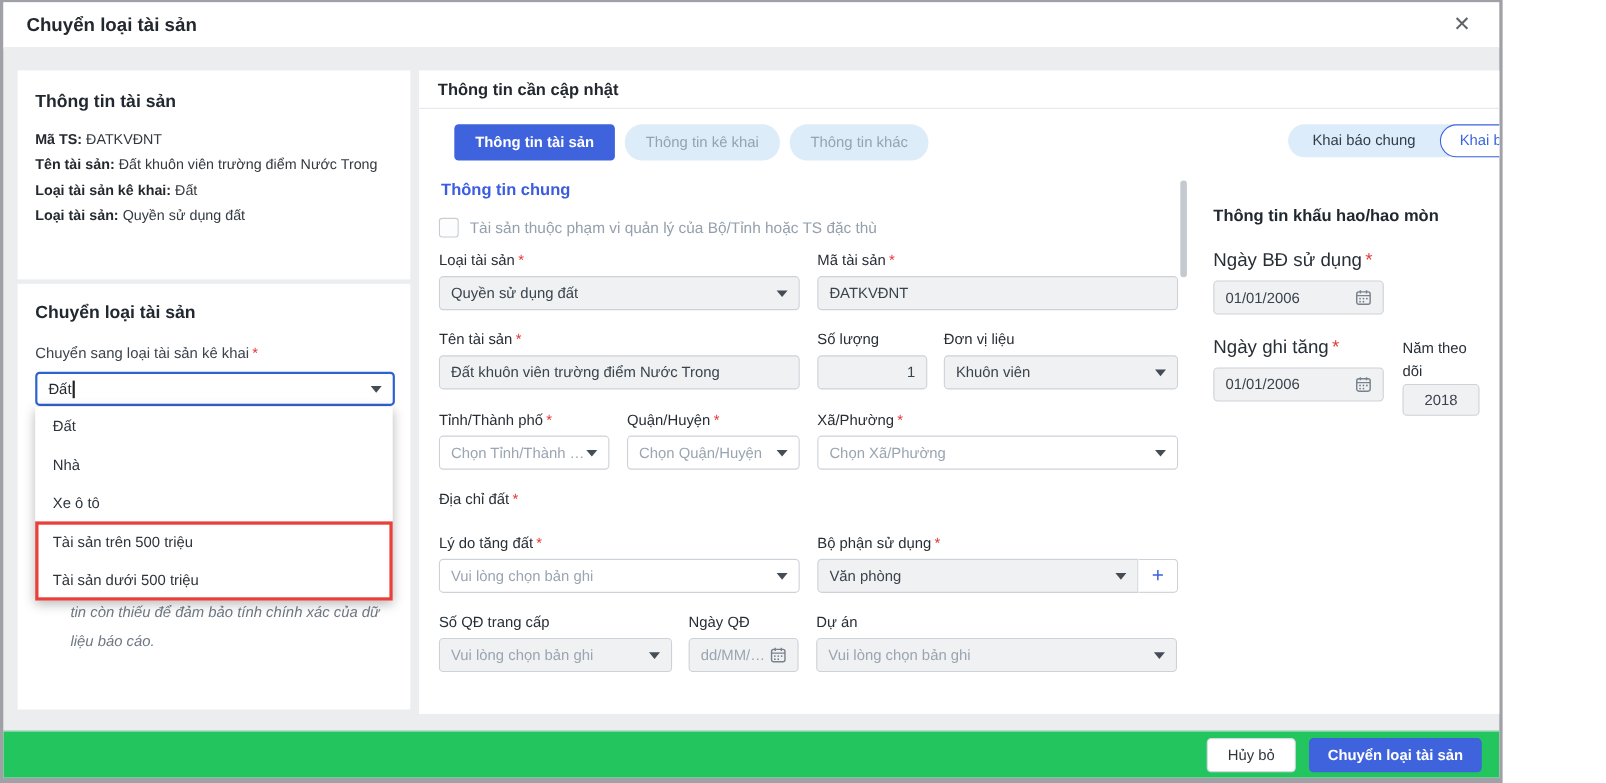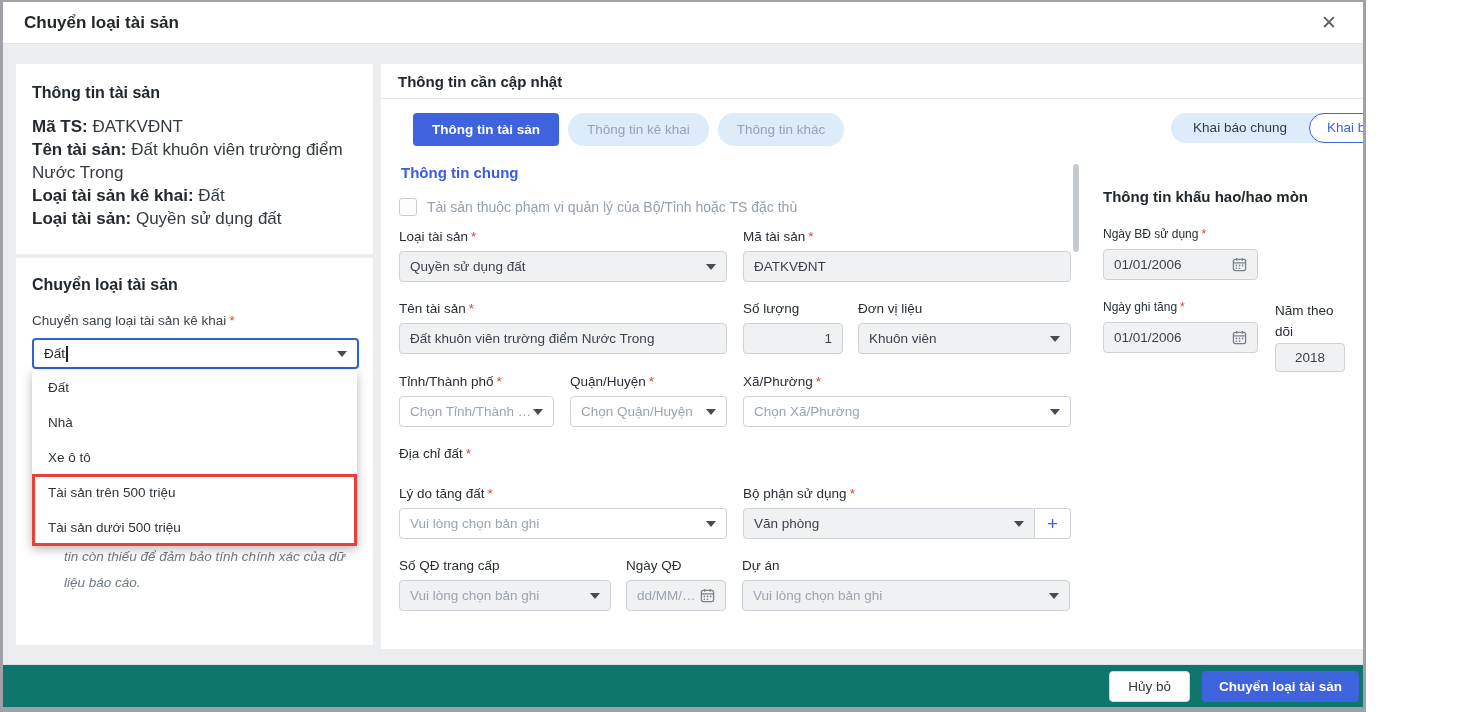--- a/index.html
+++ b/index.html
@@ -6,30 +6,30 @@
   html,body { width:1460px; height:712px; font-family:"Liberation Sans","DejaVu Sans",sans-serif; }
   .frame { position:relative; width:1366px; height:712px; background:#9fa1a6; overflow:hidden; }
   .modal { position:absolute; left:3px; top:2px; right:3px; bottom:5px; background:#ecedef; overflow:hidden; }
 
   
   .titlebar { position:absolute; top:0; left:0; right:0; height:42px; background:#fff; border-bottom:1px solid #e3e5e8; }
   .titlebar .title { position:absolute; left:21px; top:0; line-height:42px; font-size:17px; font-weight:bold; color:#23272e; }
   .close-btn { position:absolute; right:22px; top:9px; width:24px; height:24px; font-size:19px; color:#5f6368; text-align:center; line-height:24px; cursor:pointer; }
 
   
-  .footerbar { position:absolute; bottom:0; left:0; right:0; height:43px; background:#0f766e; border-top:1px solid #dfe1e4; display:flex; justify-content:flex-end; align-items:center; padding-right:4px; gap:12px; }
+  .footerbar { position:absolute; bottom:0; left:0; right:0; height:43px; background:#22c55e; border-top:1px solid #dfe1e4; display:flex; justify-content:flex-end; align-items:center; padding-right:16px; gap:12px; }
   .btn { height:31px; border-radius:4px; font-size:13.5px; display:inline-flex; align-items:center; padding:0 18px; cursor:pointer; }
   .btn-cancel { background:#fff; border:1px solid #d6dade; color:#2f353b; }
   .btn-primary { background:#3f63dd; border:1px solid #3f63dd; color:#fff; font-weight:bold; padding:0 16px; }
 
   
   .card { background:#fff; position:absolute; }
   .card-asset { left:13px; top:62px; width:357px; height:190px; padding:20px 16px; }
   .card-asset h2, .card-convert h2 { font-size:16px; font-weight:bold; color:#212830; }
-  .asset-lines { margin-top:13px; font-size:17px; color:#333a41; line-height:23px; }
+  .asset-lines { margin-top:13px; font-size:13px; color:#333a41; line-height:23px; }
   .asset-lines b { color:#23292f; }
 
   .card-convert { left:13px; top:256px; width:357px; height:387px; }
   .card-convert h2 { position:absolute; left:16px; top:18px; }
   .convert-label { position:absolute; left:16px; top:55px; font-size:13.5px; color:#3c444d; }
   .req { color:#e53935; margin-left:3px; }
   .combobox { position:absolute; left:16px; right:14px; top:80px; height:31px; background:#fff; border:2px solid #2d62d2; border-radius:4px; display:flex; align-items:center; padding:0 10px; font-size:13.5px; color:#23292f; }
   .text-cursor { display:inline-block; width:1.5px; height:16px; background:#222; margin-left:1px; }
   .caret { width:0; height:0; border-left:5px solid transparent; border-right:5px solid transparent; border-top:6px solid #444c55; margin-left:auto; }
   .dropdown-list { position:absolute; left:16px; right:16px; top:112px; height:176px; background:#fff; box-shadow:0 3px 10px rgba(0,0,0,.28); z-index:5; }
@@ -71,21 +71,21 @@
   .add-group .inp { width:292px; border-radius:4px 0 0 4px; }
   .add-btn { width:36px; height:31px; border:1px solid #cdd2d8; border-left:none; border-radius:0 4px 4px 0; background:#fff; color:#3f63dd; font-size:19px; display:flex; align-items:center; justify-content:center; cursor:pointer; }
   .cal { flex:0 0 auto; margin-left:auto; }
 
   
   .scroll-thumb { position:absolute; left:692px; top:100px; width:6px; height:88px; background:#c5cad0; border-radius:3px; }
 
   
   .right-col { position:absolute; left:722px; top:124px; width:340px; }
   .right-col h3 { font-size:15px; font-weight:bold; color:#212830; }
-  .right-col .lbl { font-size:12px; color:#272e36; font-weight:500; margin-bottom:8px; }
+  .right-col .lbl { font-size:17px; color:#272e36; font-weight:500; margin-bottom:8px; }
   .dep-row1 { margin-top:22px; }
   .dep-row2 { margin-top:20px; display:flex; }
   .year-block { margin-left:17px; width:80px; }
   .year-lbl { font-size:13.5px; color:#272e36; font-weight:500; line-height:21px; width:70px; }
   .year-inp { margin-top:1px; width:70px; height:29px; background:#f0f1f3; border:1px solid #cdd2d8; border-radius:4px; display:flex; align-items:center; justify-content:center; font-size:13.5px; color:#3a434c; }
 </style>
 </head>
 <body>
 
 <div class="frame">

